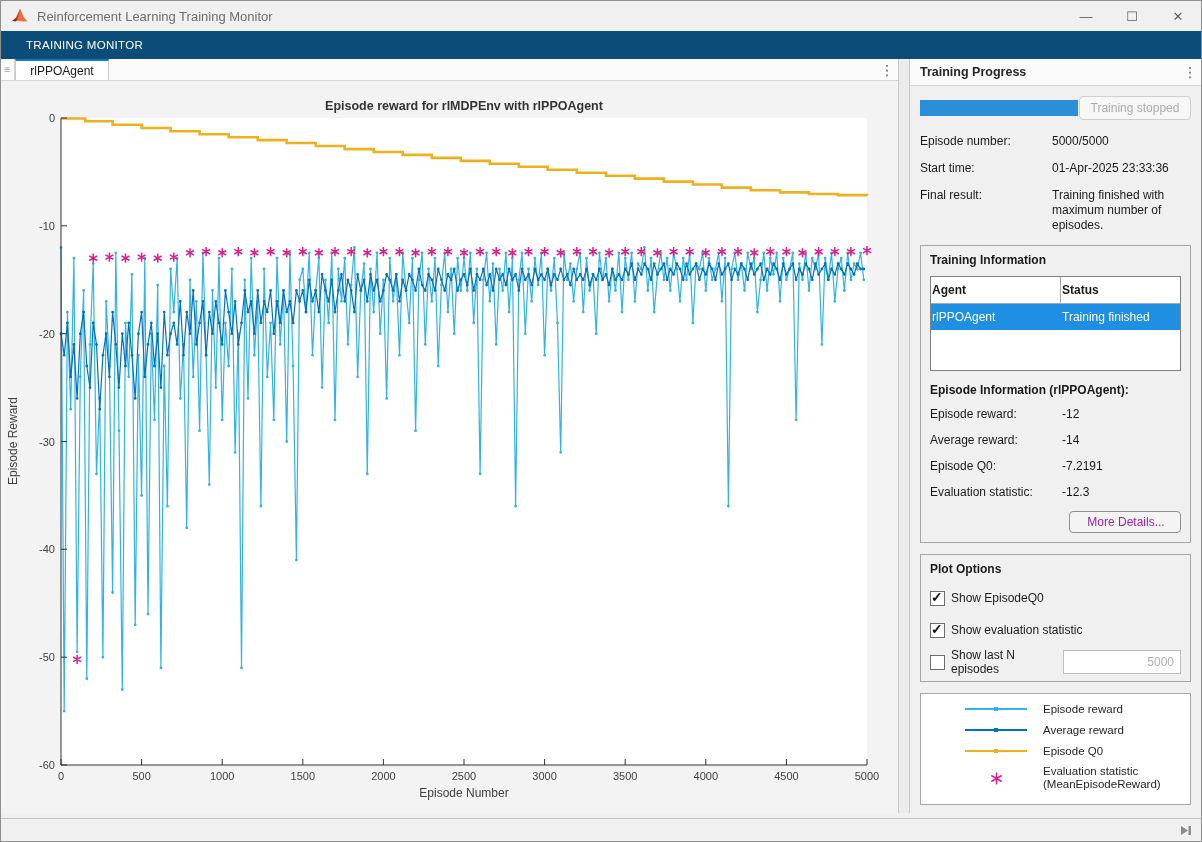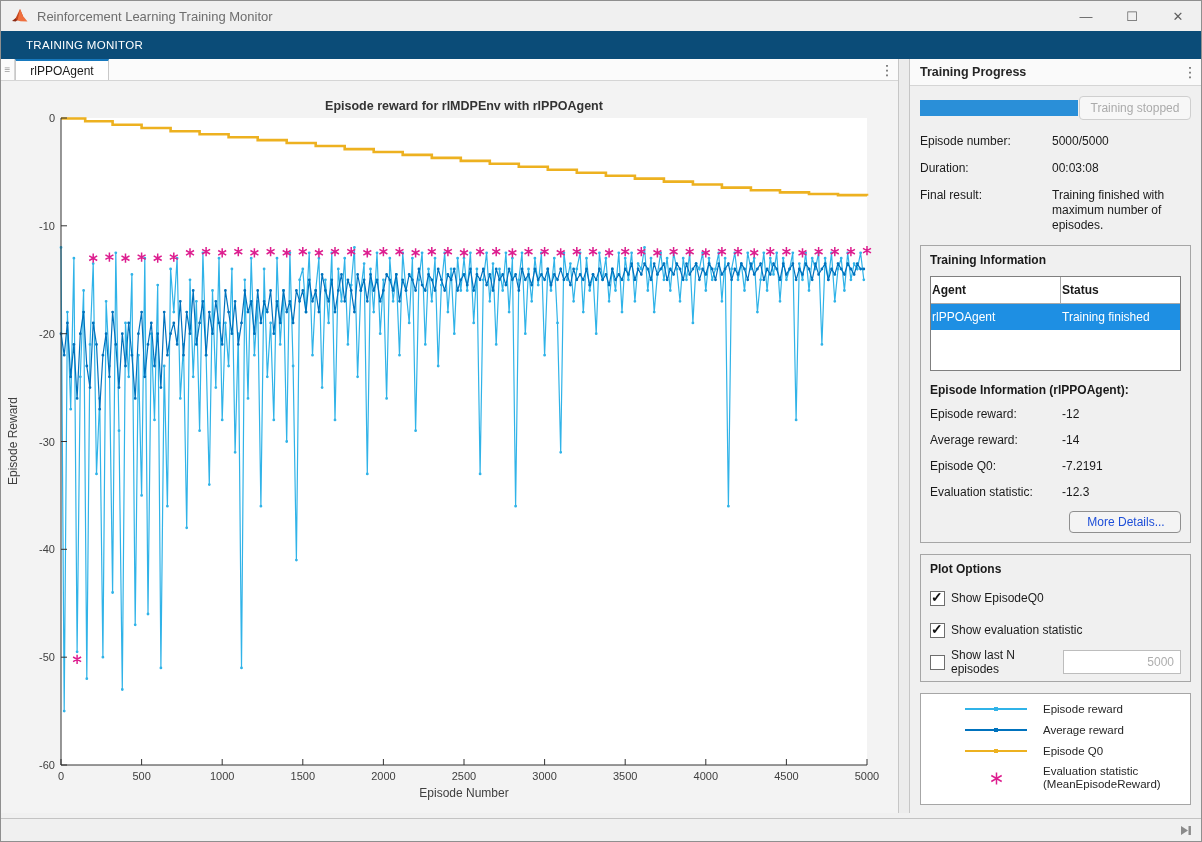--- a/index.html
+++ b/index.html
@@ -40,21 +40,21 @@
   
   .agent-table{margin-top:9px;border:1px solid #7f7f7f;background:#fff;height:93px;}
   .trow{display:grid;grid-template-columns:130px 1fr;height:26px;align-items:center;}
   .trow.head{font-weight:bold;border-bottom:1px solid #a9a9a9;}
   .trow .cell{padding-left:1px;height:100%;display:flex;align-items:center;box-sizing:border-box;}
   .trow.head .cell:first-child{border-right:1px solid #a9a9a9;}
   .trow.sel{background:#1E8FE3;color:#fff;}
   .ep-title{font-weight:bold;margin:12px 0 10px 0;}
   .srow{display:grid;grid-template-columns:132px 1fr;margin-bottom:12px;}
   .details-row{display:flex;justify-content:flex-end;margin-top:2px;}
-  .details-btn{width:112px;height:22px;border:1px solid #8f8f8f;border-radius:4px;background:#F4F4F4;color:#1d4ed8;font-size:12px;font-family:"Liberation Sans",sans-serif;padding-left:8px;}
+  .details-btn{width:112px;height:22px;border:1px solid #8f8f8f;border-radius:4px;background:#F4F4F4;color:#a21caf;font-size:12px;font-family:"Liberation Sans",sans-serif;padding-left:8px;}
   
   .cbrow{display:flex;align-items:center;margin-top:12px;height:20px;}
   .cb{width:13px;height:13px;border:1px solid #6e6e6e;background:#fff;margin-right:6px;position:relative;flex:0 0 auto;}
   .cb.checked::after{content:"✓";position:absolute;left:0px;top:-3px;font-size:14px;font-weight:bold;color:#111;}
   .n-input{margin-left:auto;width:108px;height:20px;border:1px solid #bdbdbd;background:#fff;color:#aeaeae;font-size:12px;text-align:right;padding-right:6px;font-family:"Liberation Sans",sans-serif;}
   
   .legendbox{border:1px solid #a6a6a6;background:#fff;padding:8px 0 6px 0;}
   .lrow{display:flex;align-items:center;margin:0 0 7px 0;min-height:14px;}
   .lsample{width:62px;margin-left:44px;margin-right:16px;display:flex;align-items:center;justify-content:center;position:relative;flex:0 0 auto;}
   .lline{width:62px;height:2px;}
@@ -173,22 +173,22 @@
           <span class="pbar-track"></span>
           <button class="stop-btn">Training stopped</button>
         </div>
 
         <div class="fields">
           <div class="frow">
             <span class="lab">Episode number:</span>
             <span class="val">5000/5000</span>
           </div>
           <div class="frow">
-            <span class="lab">Duration:</span>
-            <span class="val">00:03:08</span>
+            <span class="lab">Start time:</span>
+            <span class="val">01-Apr-2025 23:33:36</span>
           </div>
           <div class="frow">
             <span class="lab">Final result:</span>
             <span class="val" style="max-width:150px;">Training finished with maximum number of episodes.</span>
           </div>
         </div>
 
         <div class="section">
           <div class="sec-title">Training Information</div>
           <div class="agent-table">

